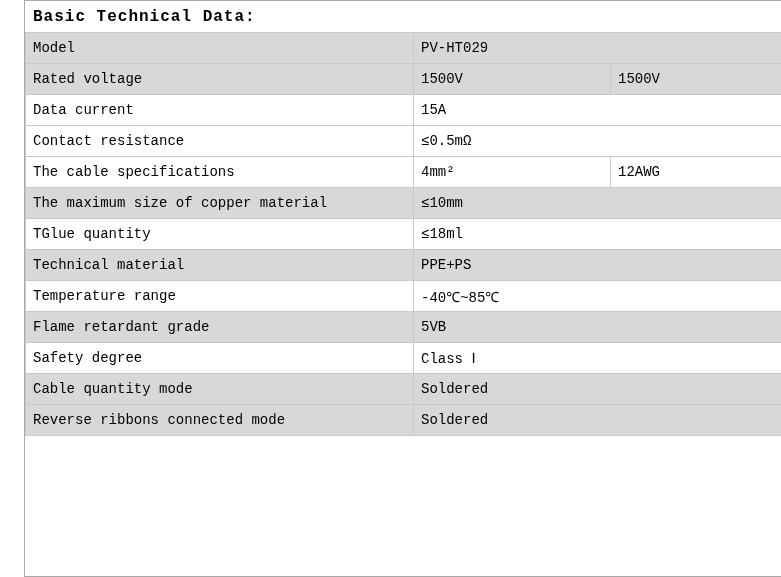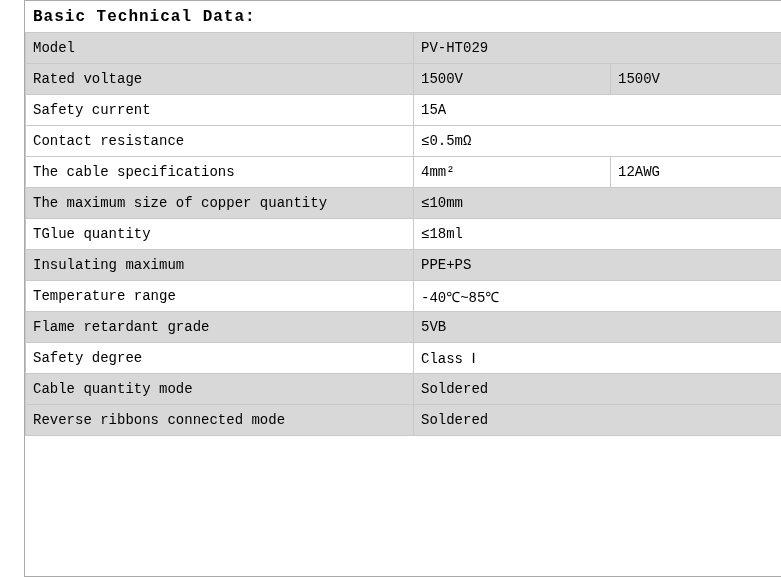--- a/index.html
+++ b/index.html
@@ -64,42 +64,42 @@
       <tr class="shaded">
         <td>Model</td>
         <td colspan="2">PV-HT029</td>
       </tr>
       <tr class="shaded">
         <td>Rated voltage</td>
         <td>1500V</td>
         <td>1500V</td>
       </tr>
       <tr>
-        <td>Safety current</td>
+        <td>Data current</td>
         <td colspan="2">15A</td>
       </tr>
       <tr>
         <td>Contact resistance</td>
         <td colspan="2">≤0.5mΩ</td>
       </tr>
       <tr>
         <td>The cable specifications</td>
         <td>4mm²</td>
         <td>12AWG</td>
       </tr>
       <tr class="shaded">
-        <td>The maximum size of copper quantity</td>
+        <td>The maximum size of copper material</td>
         <td colspan="2">≤10mm</td>
       </tr>
       <tr>
         <td>TGlue quantity</td>
         <td colspan="2">≤18ml</td>
       </tr>
       <tr class="shaded">
-        <td>Insulating maximum</td>
+        <td>Technical material</td>
         <td colspan="2">PPE+PS</td>
       </tr>
       <tr>
         <td>Temperature range</td>
         <td colspan="2">-40℃~85℃</td>
       </tr>
       <tr class="shaded">
         <td>Flame retardant grade</td>
         <td colspan="2">5VB</td>
       </tr>

